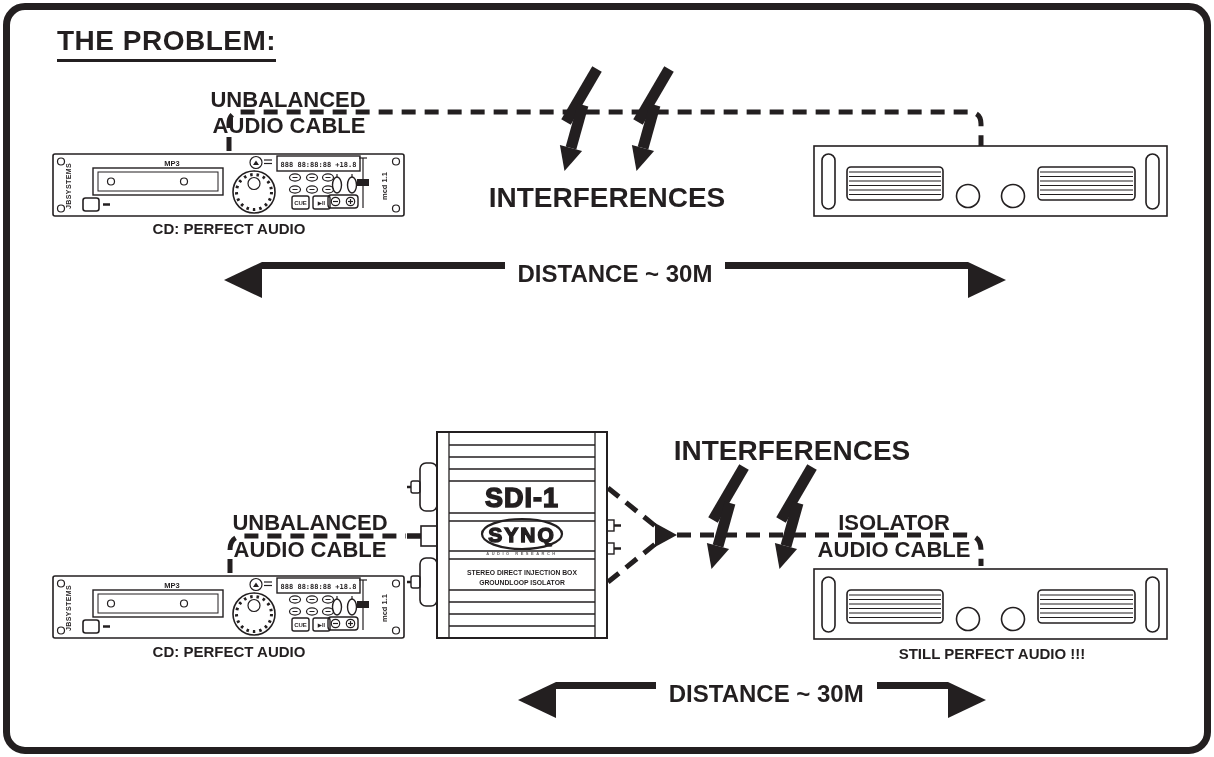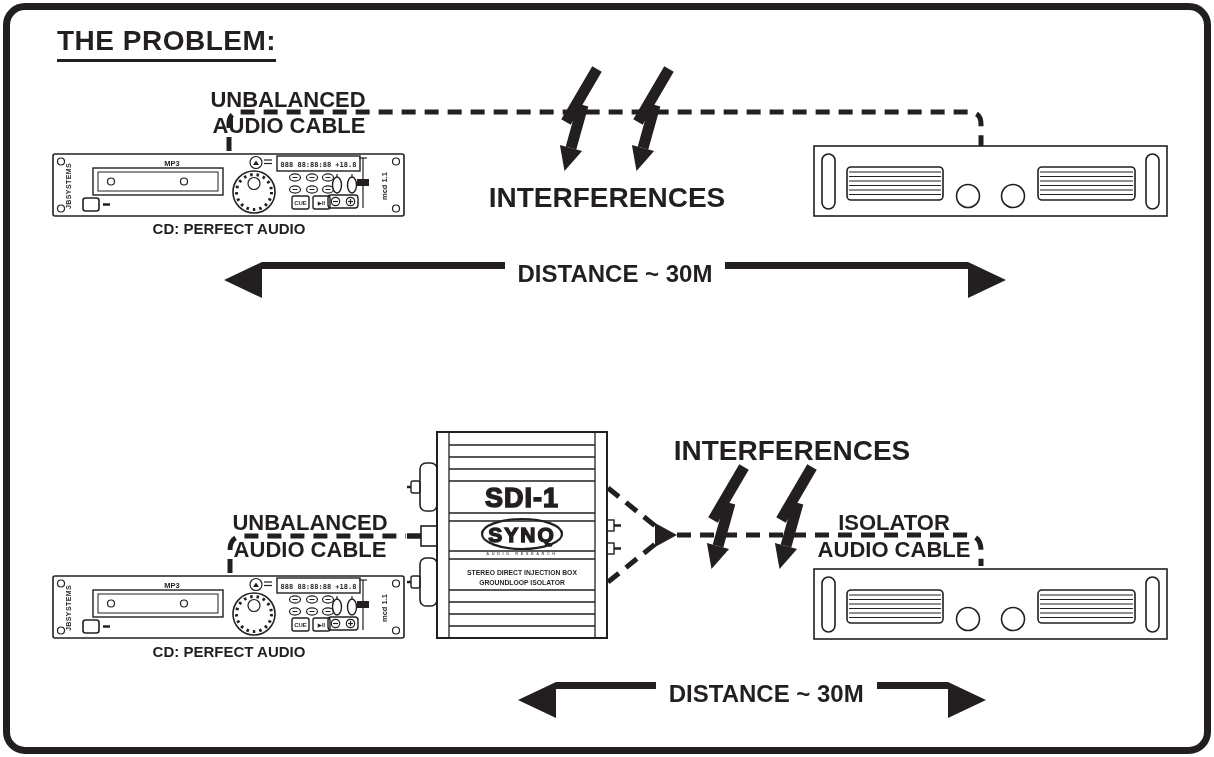--- a/index.html
+++ b/index.html
@@ -199,20 +199,21 @@
     <div class="shaft"></div>
     <div class="head-r"></div>
   </div>
 
   <div class="label interf" style="left:792px;top:437px">INTERFERENCES</div>
   <div class="label cable-label" style="left:310px;top:512px">UNBALANCED</div>
   <div class="label cable-label" style="left:310px;top:539px">AUDIO CABLE</div>
   <div class="label cable-label" style="left:894px;top:512px">ISOLATOR</div>
   <div class="label cable-label" style="left:894px;top:539px">AUDIO CABLE</div>
   <div class="label caption" style="left:229px;top:644px">CD: PERFECT AUDIO</div>
+  <div class="label caption" style="left:992px;top:646px">STILL PERFECT AUDIO !!!</div>
   <div class="dist" style="left:518px;top:682px;width:468px">
     <div class="head-l"></div>
     <div class="shaft" style="flex:1.4"></div>
     <div class="txt">DISTANCE ~ 30M</div>
     <div class="shaft"></div>
     <div class="head-r"></div>
   </div>
 
   <div class="frame"></div>
 </div>

